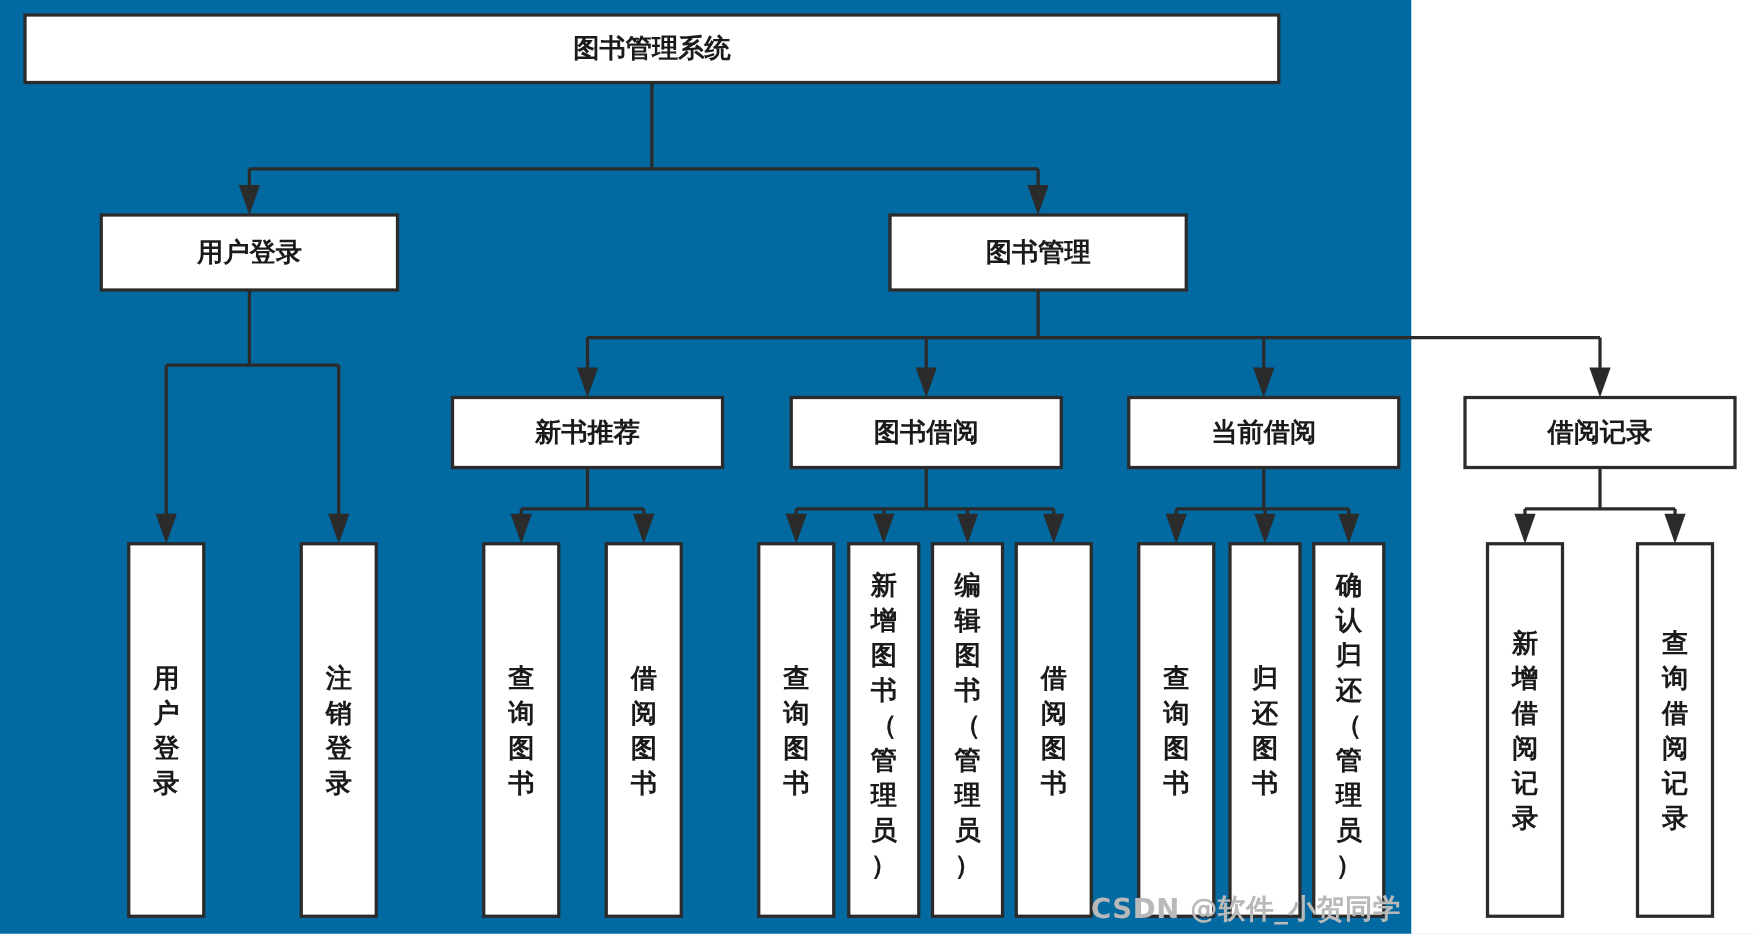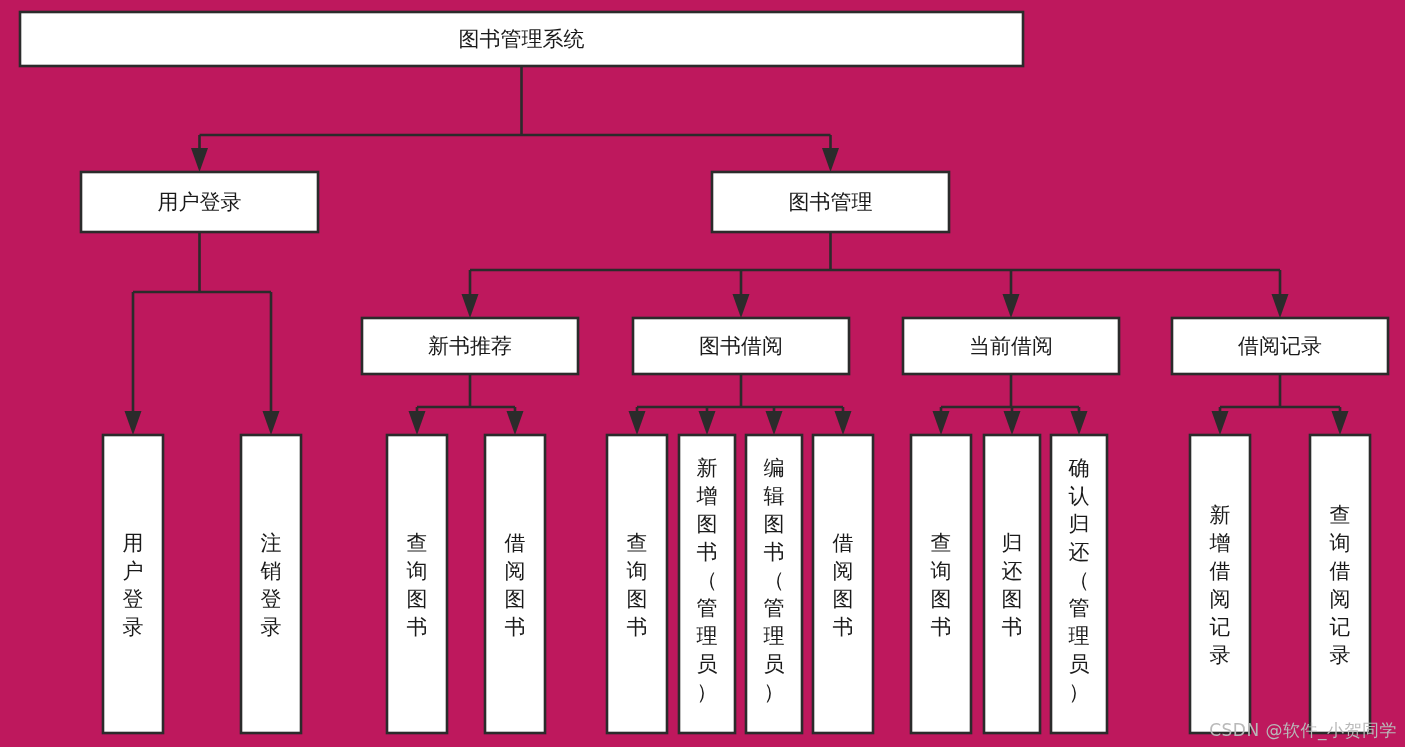--- a/index.html
+++ b/index.html
@@ -8,23 +8,24 @@
     background: #ffffff;
   }
   body {
     width: 1405px;
     height: 747px;
     font-family: "DejaVu Sans", "Liberation Sans", sans-serif;
     overflow: hidden;
   }
   #diagram-root {
     position: relative;
-    width: 1405px;
+    width: 1129px;
     height: 747px;
-    background: #be185d;
+    background: #0369a1;
+    font-weight: bold;
   }
   svg#tree-svg {
     position: absolute;
     left: 0;
     top: 0;
     width: 1405px;
     height: 747px;
     display: block;
   }
   .node-box {
@@ -53,21 +54,21 @@
     font-family: "DejaVu Sans", "Liberation Sans", sans-serif;
     fill: #1a1a1a;
     font-size: 21px;
     text-anchor: middle;
   }
   .watermark {
     position: absolute;
     right: 8px;
     bottom: 5px;
     font-family: "DejaVu Sans", "Liberation Sans", sans-serif;
-    font-size: 17px;
+    font-size: 22px;
     color: #b9b9b9;
     letter-spacing: 0.5px;
     white-space: nowrap;
     pointer-events: none;
   }
 </style>
 </head>
 <body>
 
 <div id="diagram-root">

